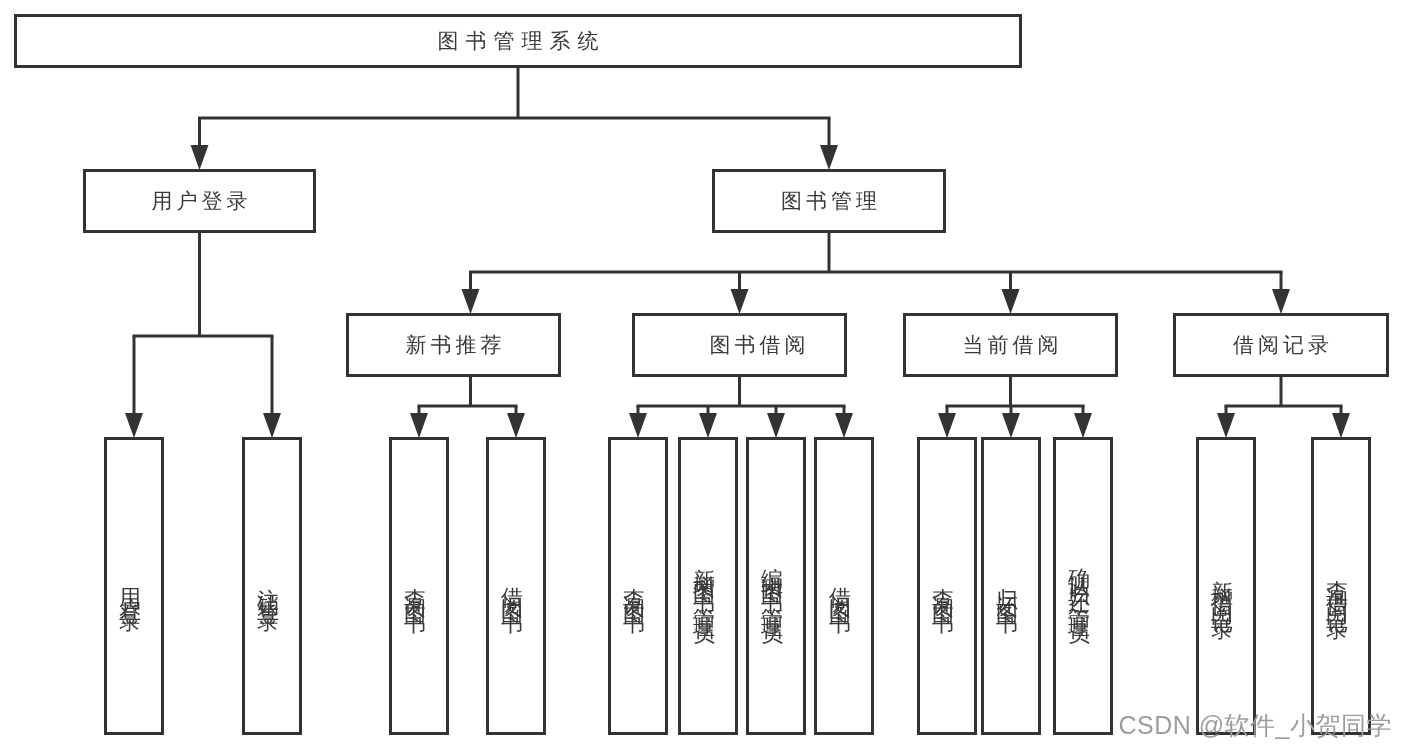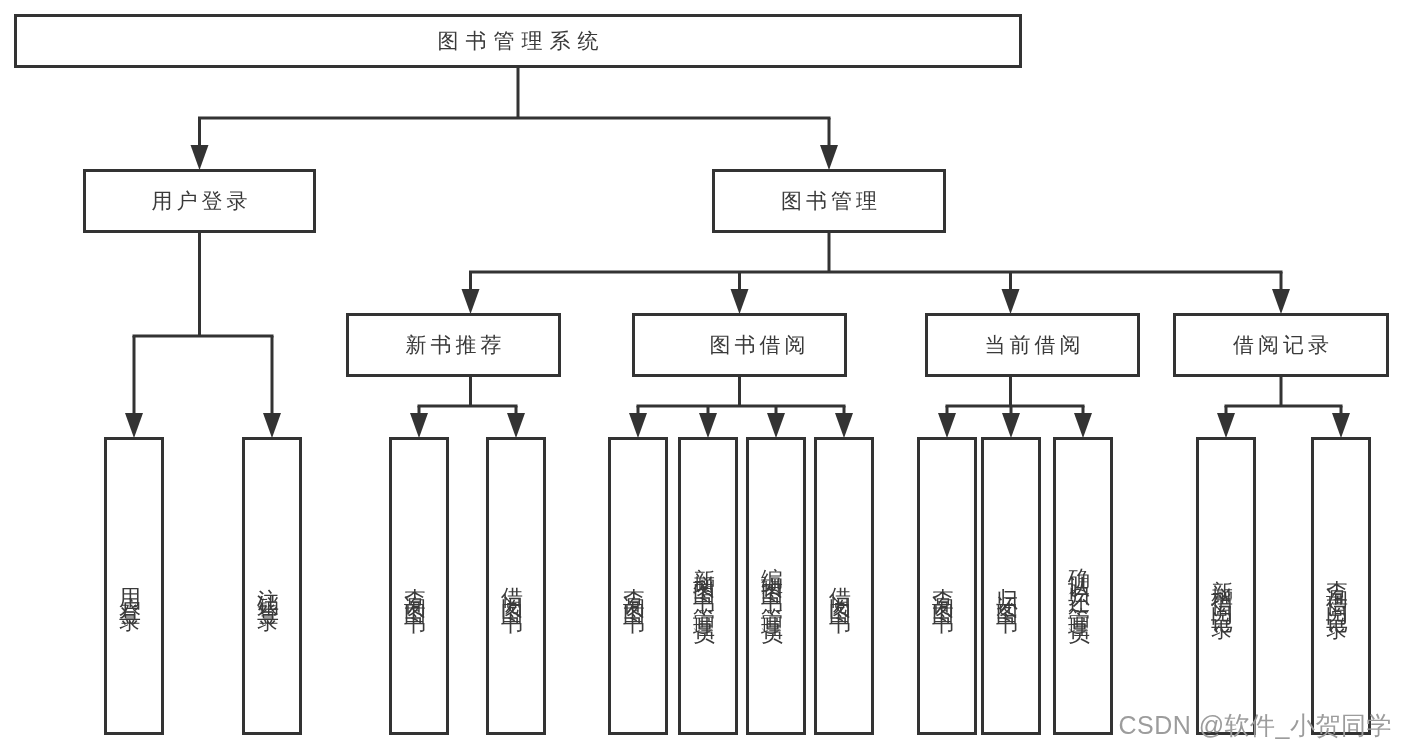--- a/index.html
+++ b/index.html
@@ -136,21 +136,21 @@
     </div>
     <div class="node lv2" style="left: 712px; top: 169px; width: 234px; height: 64px; border-color: rgb(51, 51, 51);">
       <span class="lbl" style="color: rgb(58, 58, 58);">图书管理</span>
     </div>
     <div class="node lv3" style="left: 346px; top: 313px; width: 215px; height: 64px; border-color: rgb(51, 51, 51);">
       <span class="lbl" style="color: rgb(58, 58, 58);">新书推荐</span>
     </div>
     <div class="node lv3" style="left: 632px; top: 313px; width: 215px; height: 64px; border-color: rgb(51, 51, 51); padding-left: 36px;">
       <span class="lbl" style="color: rgb(58, 58, 58);">图书借阅</span>
     </div>
-    <div class="node lv3" style="left: 903px; top: 313px; width: 215px; height: 64px; border-color: rgb(51, 51, 51); margin-left: 22px;">
+    <div class="node lv3" style="left: 903px; top: 313px; width: 215px; height: 64px; border-color: rgb(51, 51, 51);">
       <span class="lbl" style="color: rgb(58, 58, 58);">当前借阅</span>
     </div>
     <div class="node lv3" style="left: 1173px; top: 313px; width: 216px; height: 64px; border-color: rgb(51, 51, 51);">
       <span class="lbl" style="color: rgb(58, 58, 58);">借阅记录</span>
     </div>
     <div class="node lv4" style="left: 104px; top: 437px; width: 60px; height: 298px; border-color: rgb(51, 51, 51);">
       <span class="lbl" style="color: rgb(58, 58, 58);">用户登录</span>
     </div>
     <div class="node lv4" style="left: 242px; top: 437px; width: 60px; height: 298px; border-color: rgb(51, 51, 51);">
       <span class="lbl" style="color: rgb(58, 58, 58);">注销登录</span>

